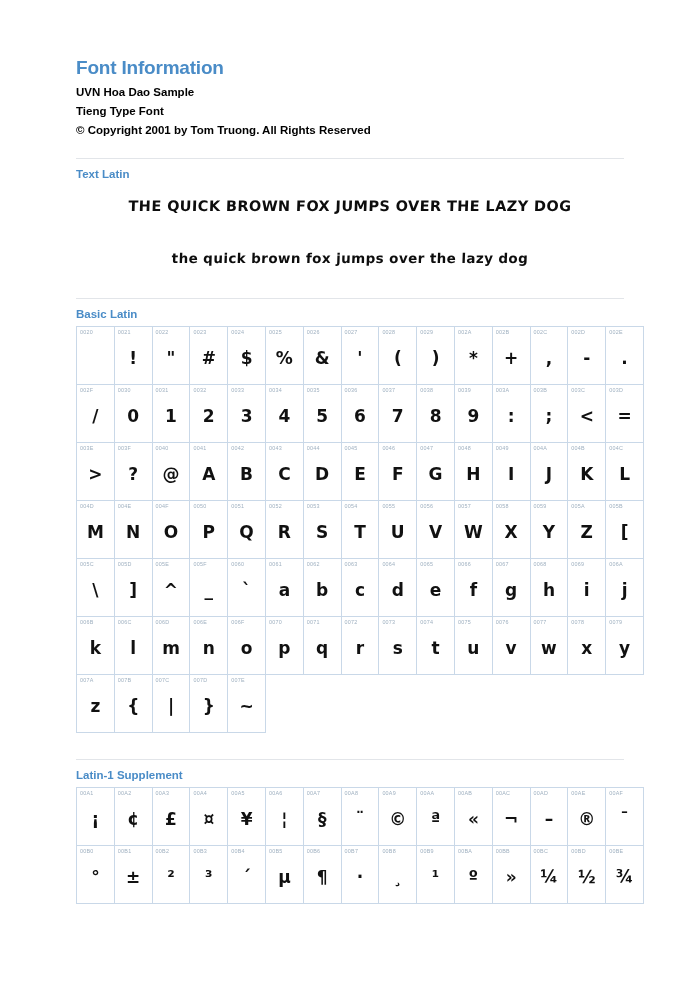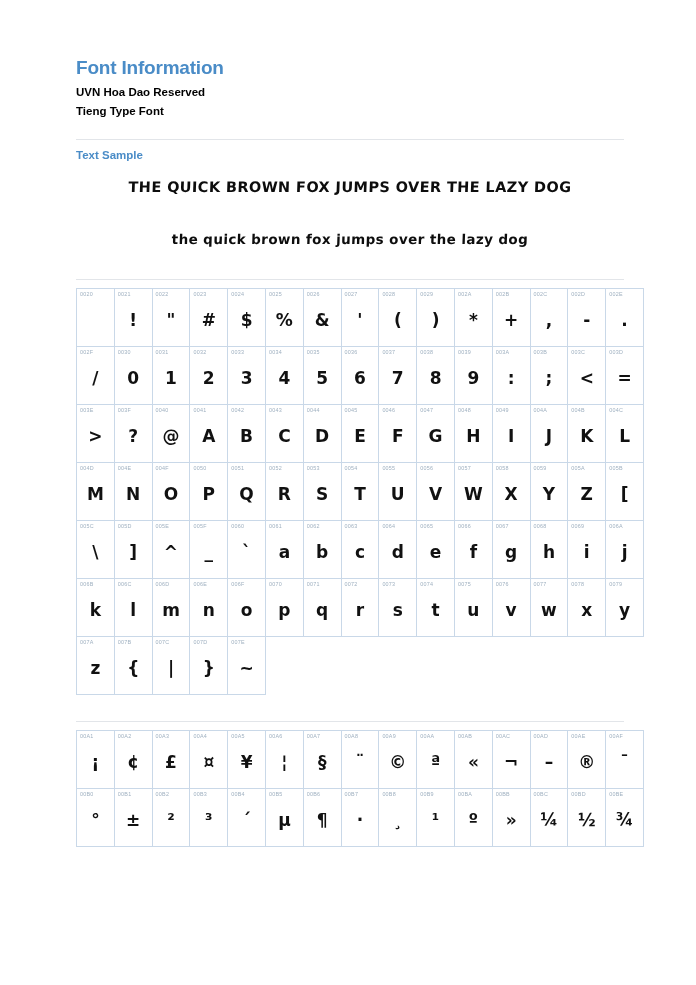--- a/index.html
+++ b/index.html
@@ -135,35 +135,37 @@
   }
 </style>
 </head>
 <body>
 
 <div class="page">
   <div class="content">
 
     <div>
       <h1 class="doc-title">Font Information</h1>
-      <div class="meta-line">UVN Hoa Dao Reserved</div>
+      <div class="meta-line">UVN Hoa Dao Sample</div>
       <div class="meta-line">Tieng Type Font</div>
+      <div class="meta-line">© Copyright 2001 by Tom Truong. All Rights Reserved</div>
     </div>
 
     <div class="section">
       <div class="rule"></div>
-      <div class="section-title">Text Sample</div>
+      <div class="section-title">Text Latin</div>
       <div class="sample-block">
         <div class="sample-line sample-upper">THE QUICK BROWN FOX JUMPS OVER THE LAZY DOG</div>
         <div class="sample-line sample-lower">the quick brown fox jumps over the lazy dog</div>
       </div>
     </div>
 
     <div class="section">
       <div class="rule"></div>
+      <div class="section-title">Basic Latin</div>
       <table class="glyph-table">
         <tbody>
             <tr>
               <td>
                 <div class="cell">
                   <div class="code">0020</div>
                   <div class="glyph"> </div>
                 </div>
               </td>
               <td>
@@ -752,20 +754,21 @@
               <td class="empty"></td>
               <td class="empty"></td>
               <td class="empty"></td>
             </tr>
           </tbody>
       </table>
     </div>
 
     <div class="section section-latin1">
       <div class="rule"></div>
+      <div class="section-title">Latin-1 Supplement</div>
       <table class="glyph-table">
         <tbody>
             <tr>
               <td>
                 <div class="cell">
                   <div class="code">00A1</div>
                   <div class="glyph">¡</div>
                 </div>
               </td>
               <td>

